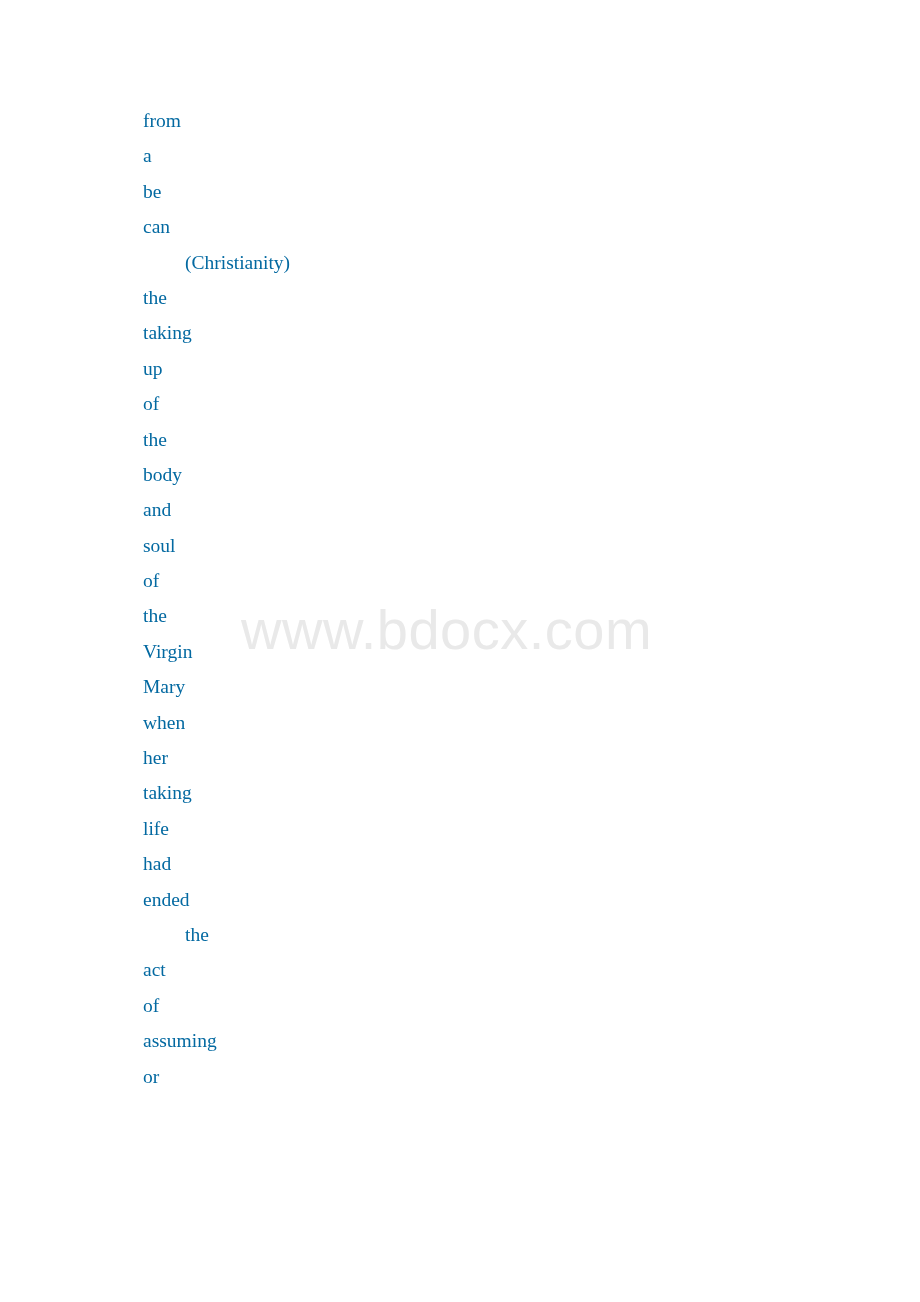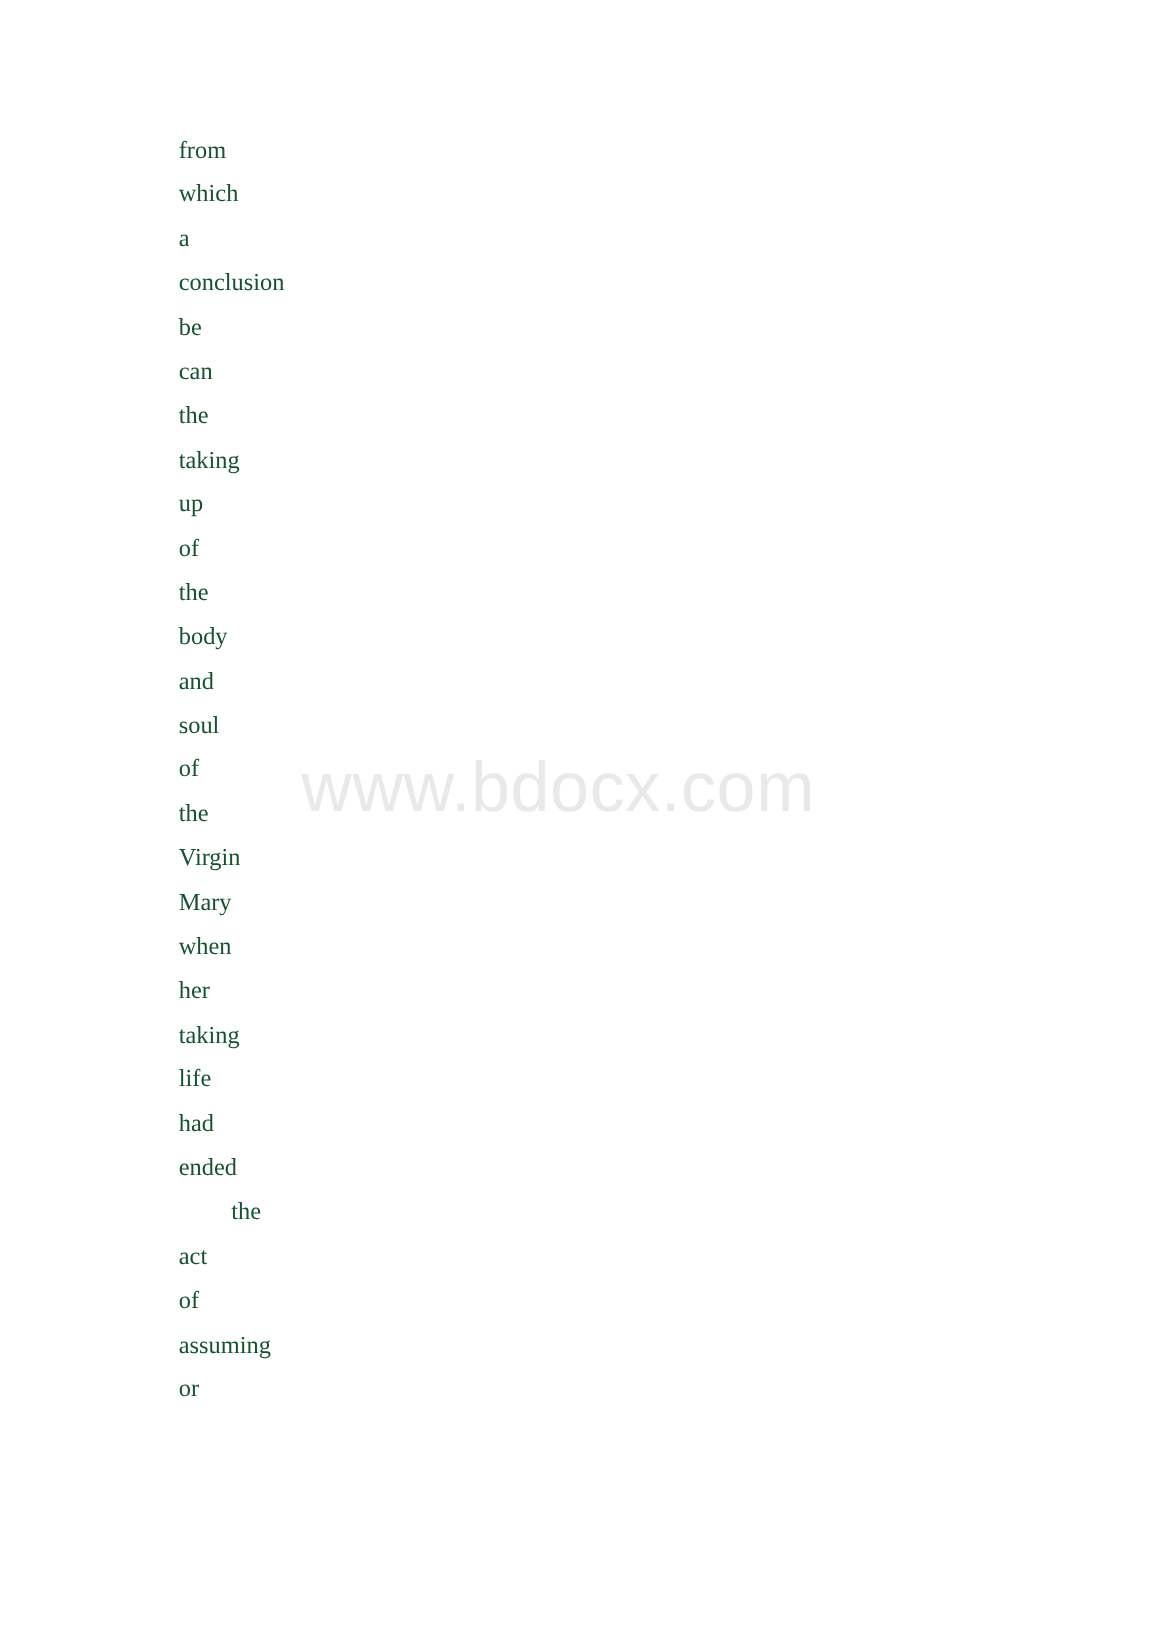--- a/index.html
+++ b/index.html
@@ -46,21 +46,21 @@
     z-index: 1;
   }
 
   .line {
     position: relative;
     margin: 0;
     padding: 0;
     height: 35.4px;
     line-height: 35.4px;
     font-size: 19.5px;
-    color: #14532d;
+    color: #0369a1;
     white-space: pre;
   }
 
   .line.normal {
     padding-left: 143px;
   }
 
   .line.indent {
     padding-left: 185px;
   }
@@ -71,25 +71,24 @@
 </style>
 </head>
 <body>
 
 <div class="page">
 
   <div class="watermark">www.bdocx.com</div>
 
   <div class="text-body">
       <div class="line normal first-line">from</div>
-      <div class="line normal">which</div>
       <div class="line normal">a</div>
-      <div class="line normal">conclusion</div>
       <div class="line normal">be</div>
       <div class="line normal">can</div>
+      <div class="line indent">(Christianity)</div>
       <div class="line normal">the</div>
       <div class="line normal">taking</div>
       <div class="line normal">up</div>
       <div class="line normal">of</div>
       <div class="line normal">the</div>
       <div class="line normal">body</div>
       <div class="line normal">and</div>
       <div class="line normal">soul</div>
       <div class="line normal">of</div>
       <div class="line normal">the</div>

